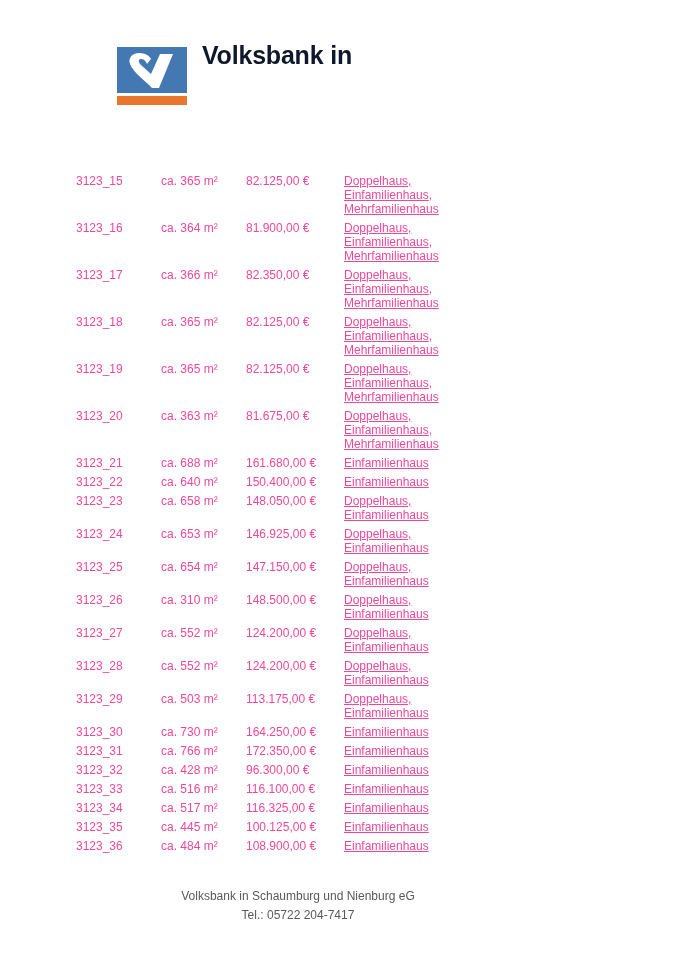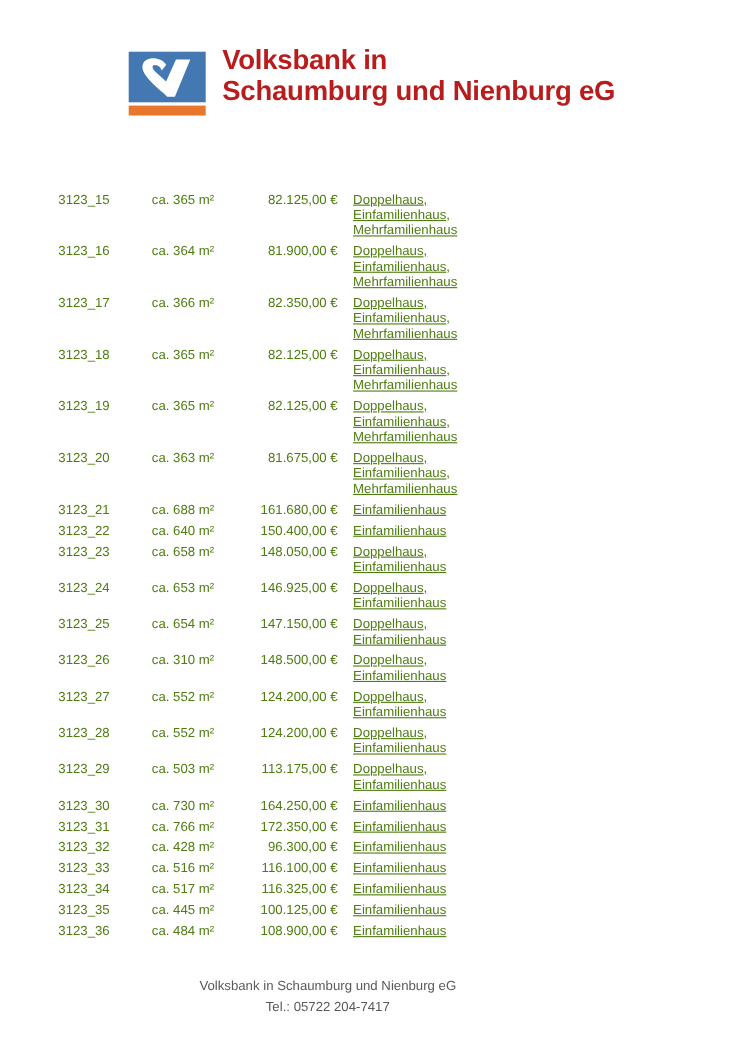--- a/index.html
+++ b/index.html
@@ -34,47 +34,47 @@
   .logo-bar {
     margin-top: 3px;
     width: 70px;
     height: 9px;
     background: #e8772d;
   }
   .brand-title {
     position: absolute;
     left: 202px;
     top: 41px;
-    color: #b91c1c;
+    color: #0f172a;
     font-size: 25px;
     font-weight: bold;
     line-height: 28px;
     letter-spacing: -0.2px;
     white-space: nowrap;
   }
 
   
   .table {
     position: absolute;
-    left: 53px;
+    left: 76px;
     top: 174px;
     width: 560px;
-    color: #4d7c0f;
+    color: #ec4899;
     font-size: 12px;
     line-height: 14px;
   }
   .row {
     display: flex;
     align-items: flex-start;
     margin-bottom: 5px;
   }
   .cell { flex: none; }
   .cell.id    { width: 85px; }
   .cell.area  { width: 85px; }
-  .cell.price { width: 84px; text-align: right; }
+  .cell.price { width: 84px; text-align: left; }
   .cell.types { flex: 1 1 auto; margin-left: 14px; text-decoration: underline; }
   .type-line:not(:last-child)::after { content: ","; }
 
   
   .footer {
     position: absolute;
     left: 0;
     top: 887px;
     width: 596px;
     text-align: center;
@@ -92,21 +92,20 @@
     <div class="logo">
       <div class="logo-box">
         <svg viewBox="0 0 70 46" xmlns="http://www.w3.org/2000/svg" aria-hidden="true">
           <path fill="#ffffff" d="M56 7 L43 7 L34 27 L24 18 C21 15 21 12 24 12 C27 12 29 14 30 17 L34 12 C32 8 27 6 22 6 C15 6 11 11 13 17 C15 23 24 31 32 38 L35 41 L42 41 Z"></path>
         </svg>
       </div>
       <div class="logo-bar"></div>
     </div>
     <div class="brand-title">
       <div>Volksbank in</div>
-      <div>Schaumburg und Nienburg eG</div>
     </div>
   </div>
 
   <div class="table" id="listings-table">
     <div class="row">
       <div class="cell id">3123_15</div>
       <div class="cell area">ca. 365 m²</div>
       <div class="cell price">82.125,00 €</div>
       <div class="cell types">
           <div class="type-line">Doppelhaus</div>

